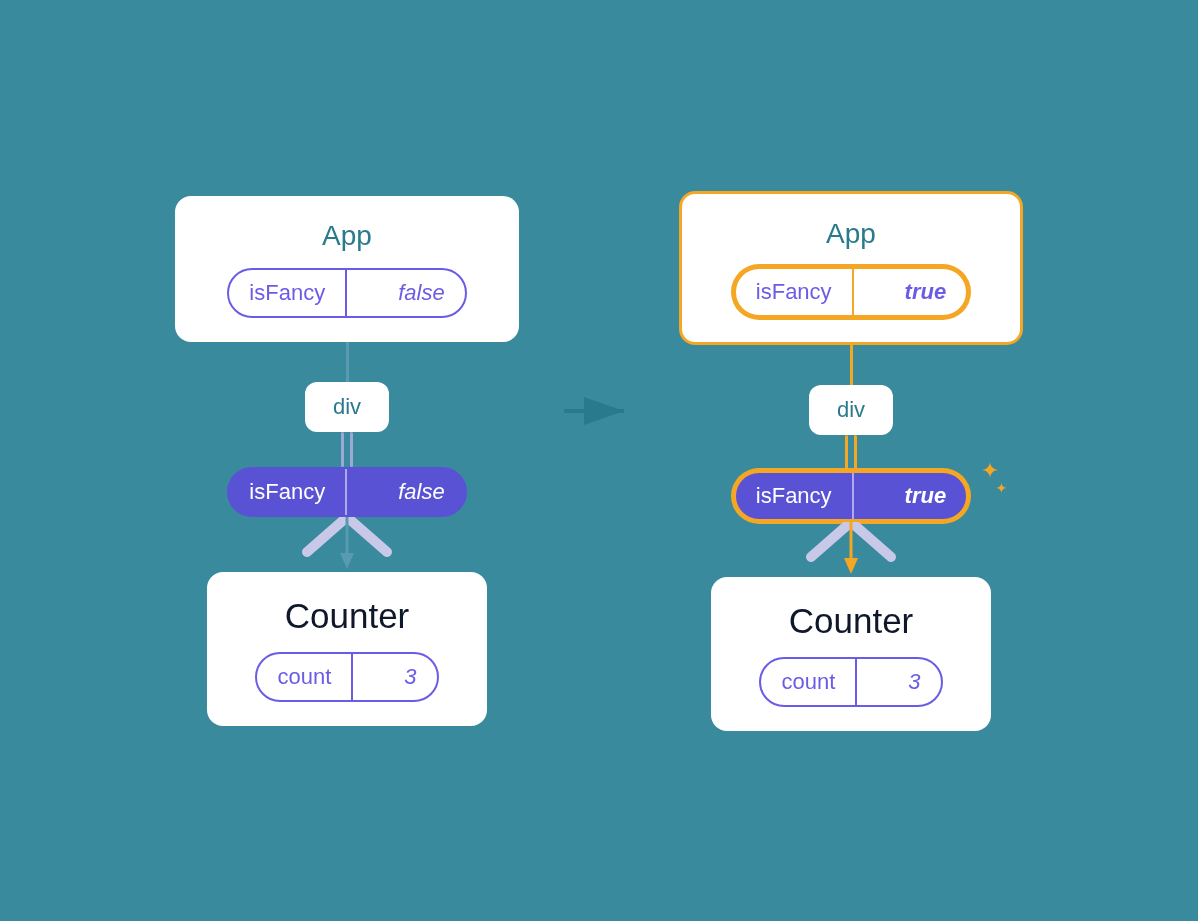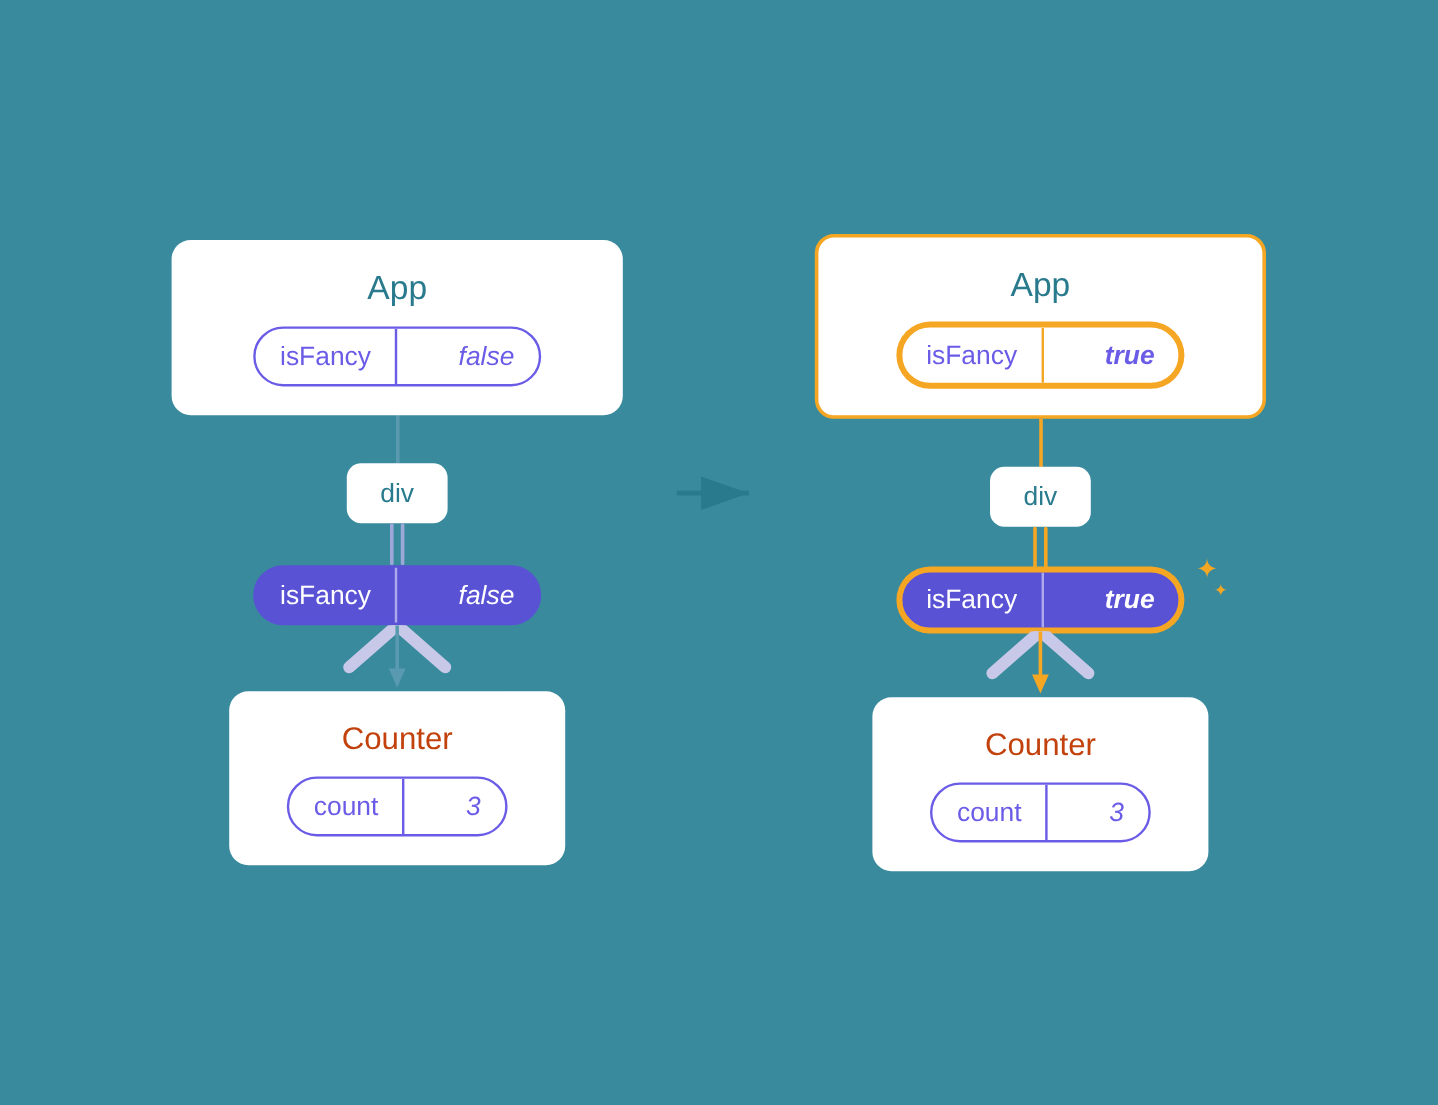--- a/index.html
+++ b/index.html
@@ -30,21 +30,21 @@
       flex-direction: column;
       align-items: center;
       gap: 0;
     }
 
     
     .app-box {
       background: white;
       border-radius: 16px;
       padding: 24px 32px 24px 32px;
-      width: 376px;
+      width: 344px;
       display: flex;
       flex-direction: column;
       align-items: center;
       gap: 16px;
       position: relative;
       text-align: center;
     }
 
     .app-box.highlighted {
       border: 3px solid #f5a623;
@@ -177,22 +177,22 @@
       border-radius: 16px;
       padding: 24px 32px;
       width: 280px;
       display: flex;
       flex-direction: column;
       align-items: center;
       gap: 16px;
     }
 
     .counter-title {
-      font-size: 26px;
-      color: #c2410c;
+      font-size: 35px;
+      color: #0f172a;
       font-weight: 500;
     }
 
     
     .arrow-between {
       display: flex;
       align-items: center;
       margin-bottom: 100px;
     }
 

